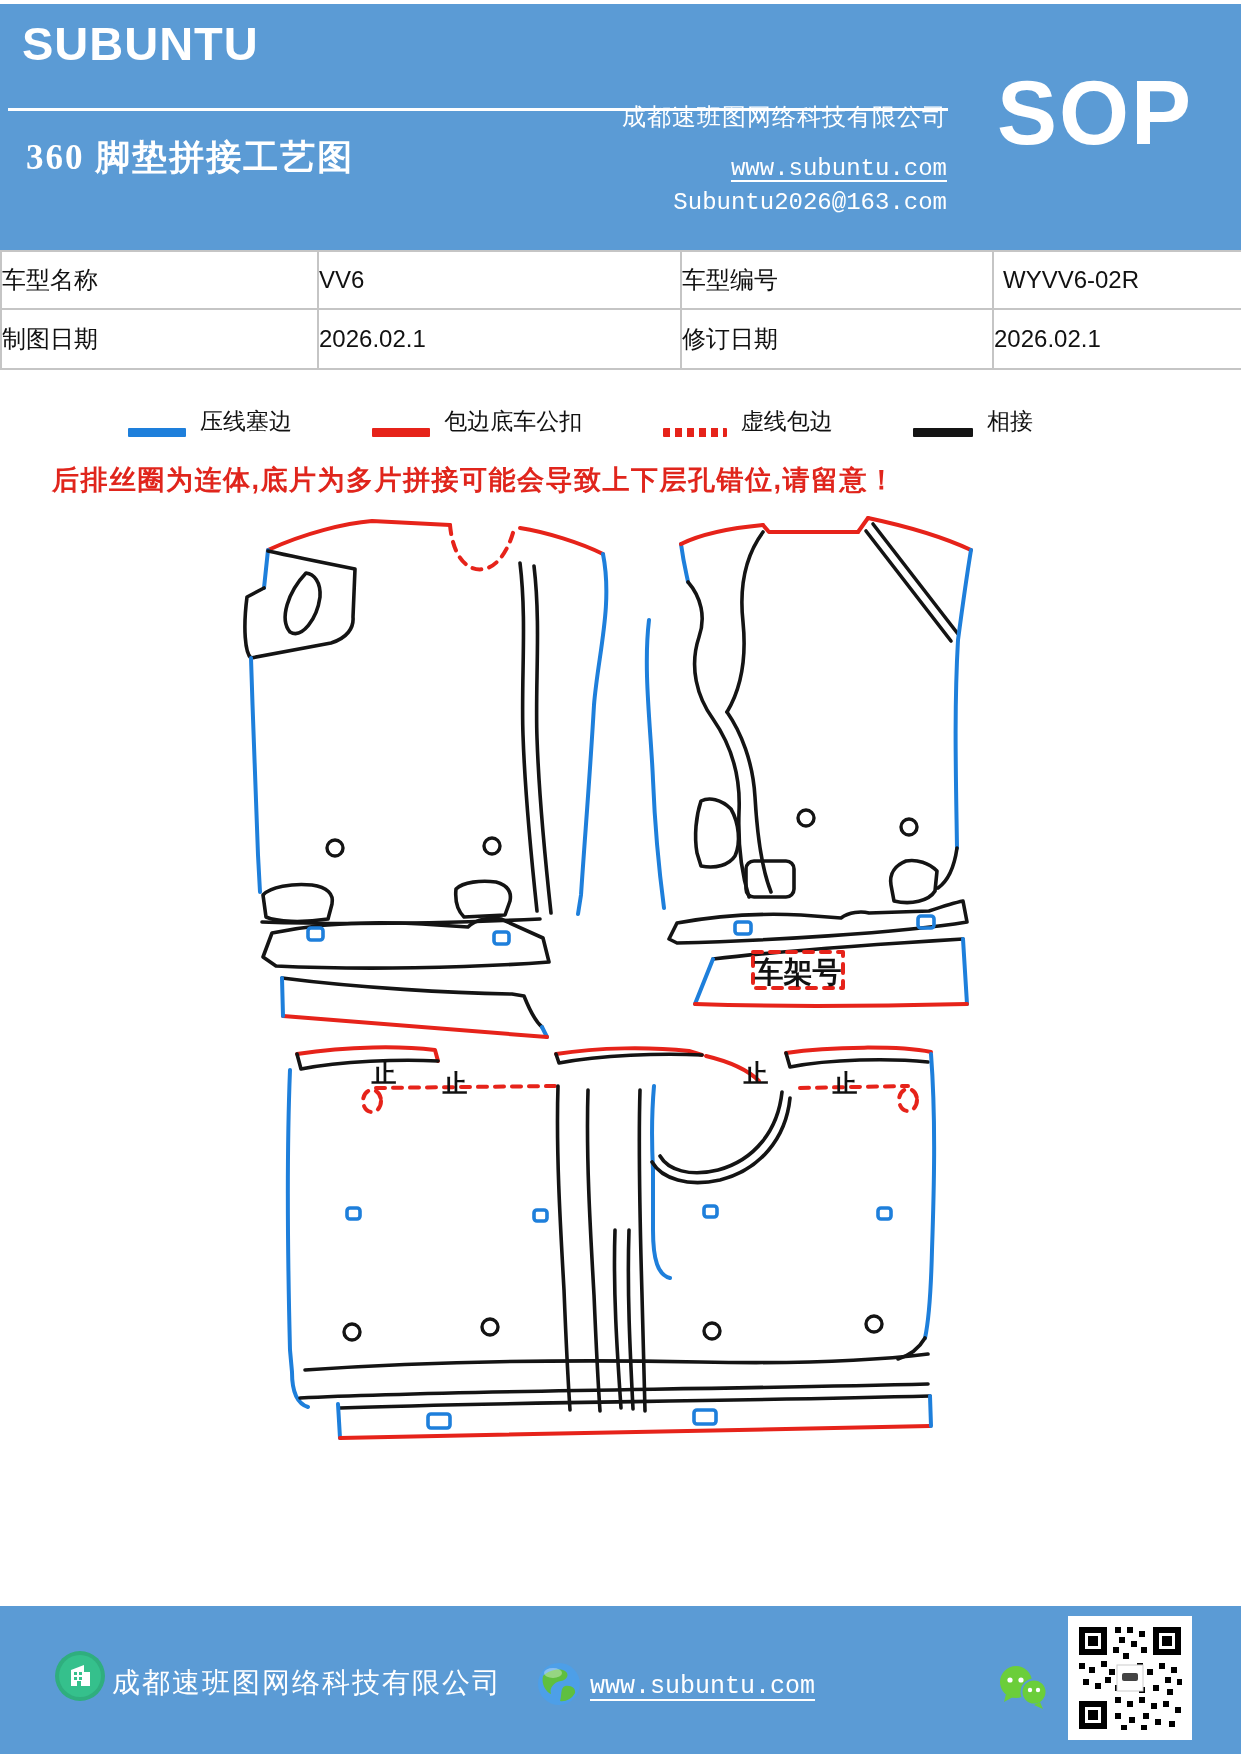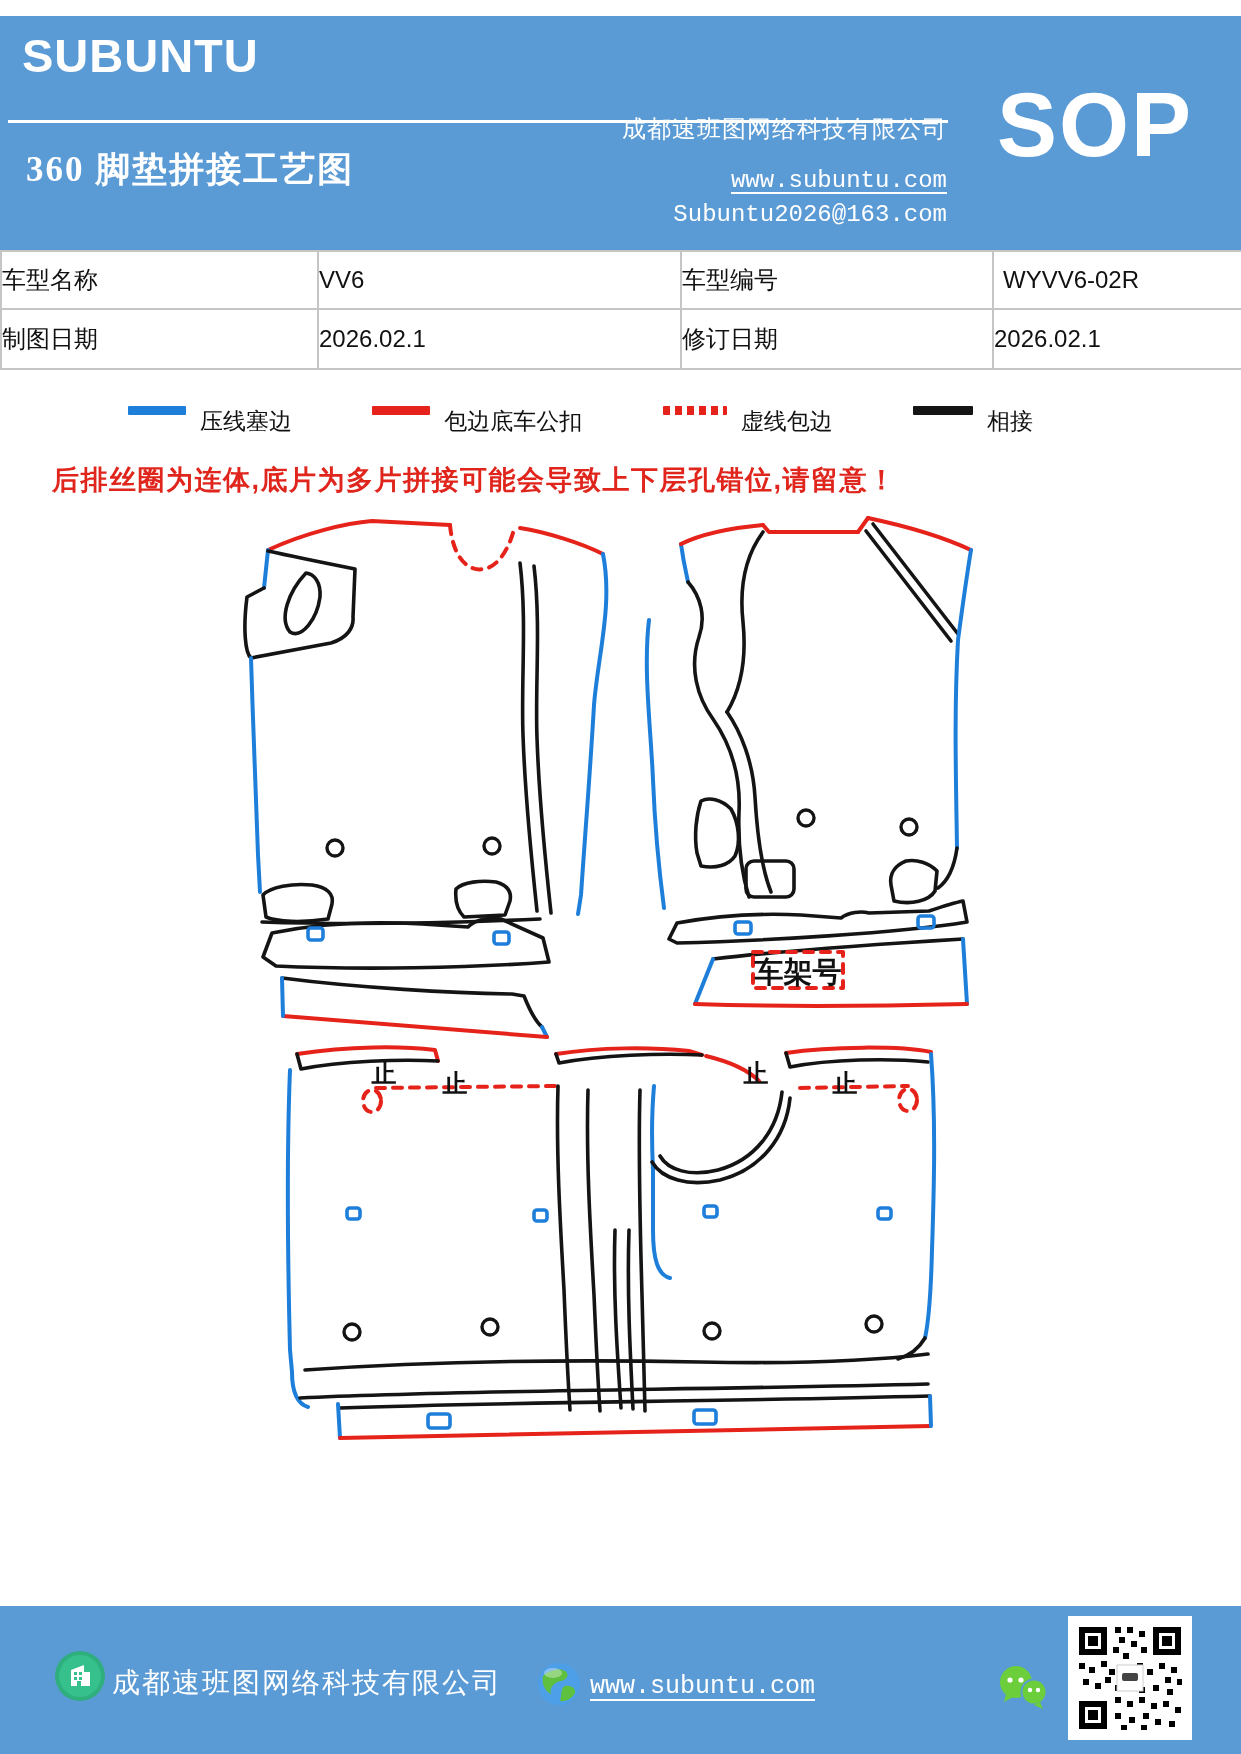--- a/index.html
+++ b/index.html
@@ -10,37 +10,37 @@
     --warning:#E0251C;
     --table_border:#C5C5C5;
   }
   *{margin:0;padding:0;box-sizing:border-box;}
   body{background:#888;}
   .page{
     position:relative;width:1241px;height:1754px;background:#ffffff;
     font-family:"Liberation Sans",sans-serif;overflow:hidden;margin:0 auto;
   }
   
-  .header{position:absolute;left:0;top:16px;width:1241px;height:248px;background:var(--brand);}
+  .header{position:absolute;left:0;top:4px;width:1241px;height:248px;background:var(--brand);}
   .brand{position:absolute;left:22px;top:12px;font-size:47px;font-weight:900;color:#fff;letter-spacing:1px;}
   .header-rule{position:absolute;left:8px;top:104px;width:940px;height:3px;background:#fff;}
   .doc-title{position:absolute;left:26px;top:130px;font-size:35px;font-weight:bold;color:#fff;font-family:"Liberation Serif",serif;letter-spacing:2px;}
   .header-company{position:absolute;right:294px;top:97px;font-size:24px;color:#fff;letter-spacing:1px;}
   .header-site{position:absolute;right:294px;top:151px;font-size:24px;color:#fff;text-decoration:underline;text-underline-offset:5px;font-family:"Liberation Mono",monospace;}
   .header-mail{position:absolute;right:294px;top:185px;font-size:24px;color:#fff;font-family:"Liberation Mono",monospace;}
   .sop{position:absolute;right:48px;top:58px;font-size:90px;font-weight:800;color:#fff;letter-spacing:2px;}
   
   .info-table{position:absolute;left:0;top:250px;width:1241px;height:118px;border-collapse:collapse;table-layout:fixed;background:#fff;}
   .info-table td{border:2px solid var(--table_border);text-align:left;vertical-align:middle;font-size:24px;color:#111;}
   .info-table tr:nth-child(1){height:58px;}
   .info-table tr:nth-child(2){height:60px;}
   .c1{width:317px;} .c2{width:363px;} .c3{width:312px;} .c4{width:284px;padding-left:9px;}
   
   .legend{position:absolute;left:128px;top:404px;width:905px;height:34px;display:flex;justify-content:space-between;align-items:center;}
-  .legend-item{display:flex;align-items:flex-start;gap:14px;}
+  .legend-item{display:flex;align-items:flex-end;gap:14px;}
   .legend-label{font-size:23px;color:#111;}
   .sw{height:9px;border-radius:1px;}
   .sw-blue{width:58px;background:var(--blue);}
   .sw-red{width:58px;background:var(--red);}
   .sw-dotted{width:64px;height:9px;background:repeating-linear-gradient(90deg,var(--red) 0 7px,transparent 7px 12px);}
   .sw-black{width:60px;background:var(--black);}
   
   .warning{position:absolute;left:0;top:462px;width:1241px;padding-left:52px;font-size:27px;font-weight:bold;color:var(--warning);letter-spacing:1.5px;}
   
   .diagram{position:absolute;left:0;top:470px;width:1241px;height:1000px;}

